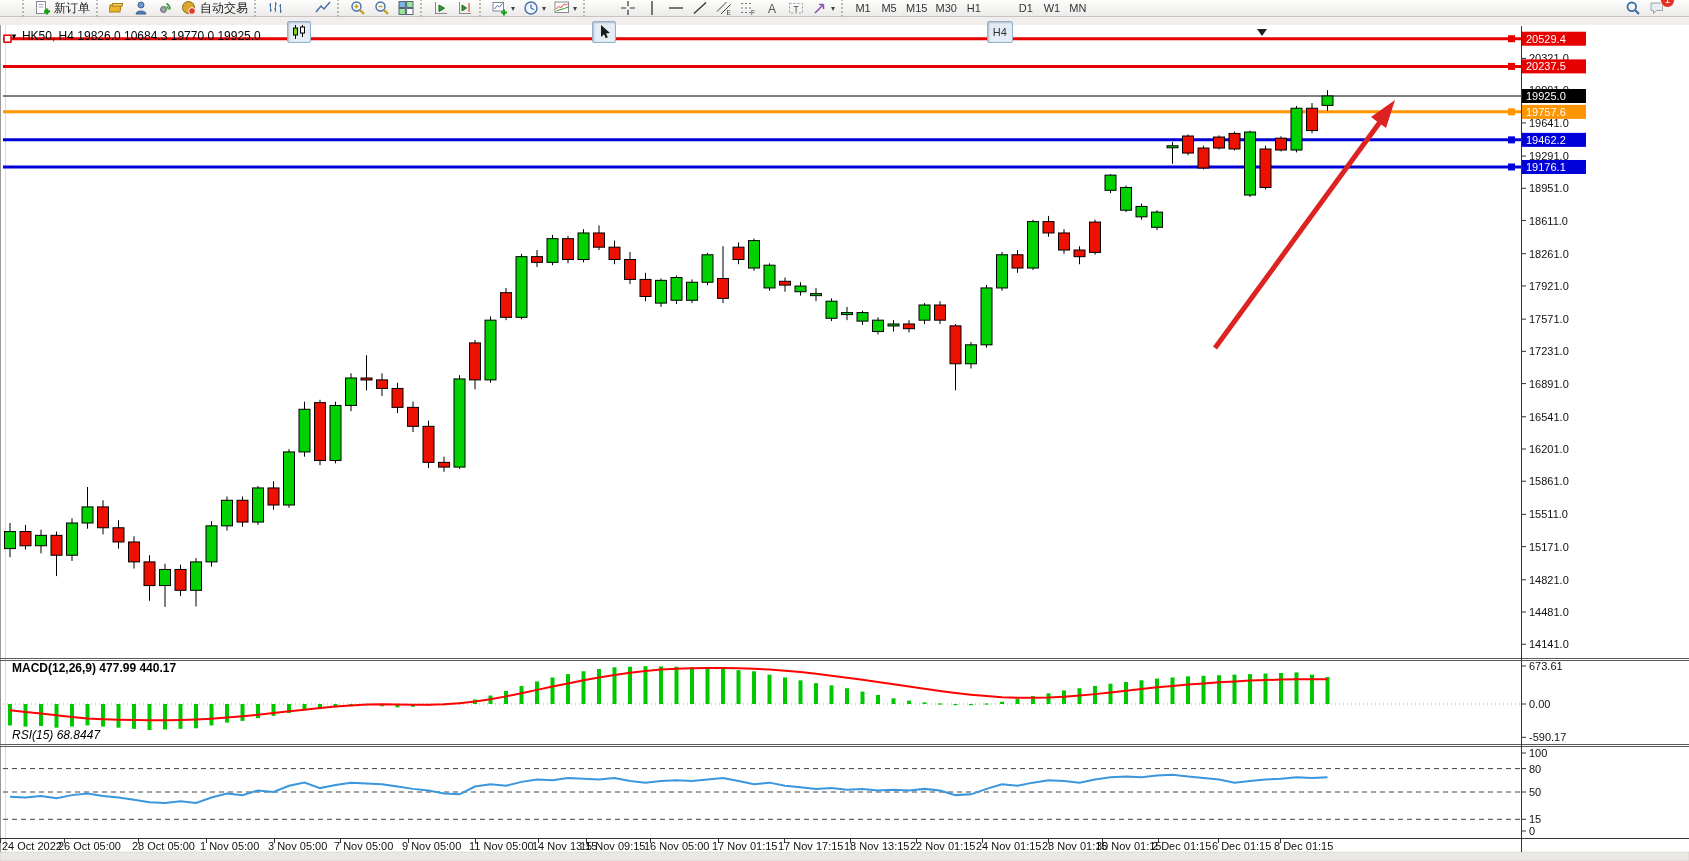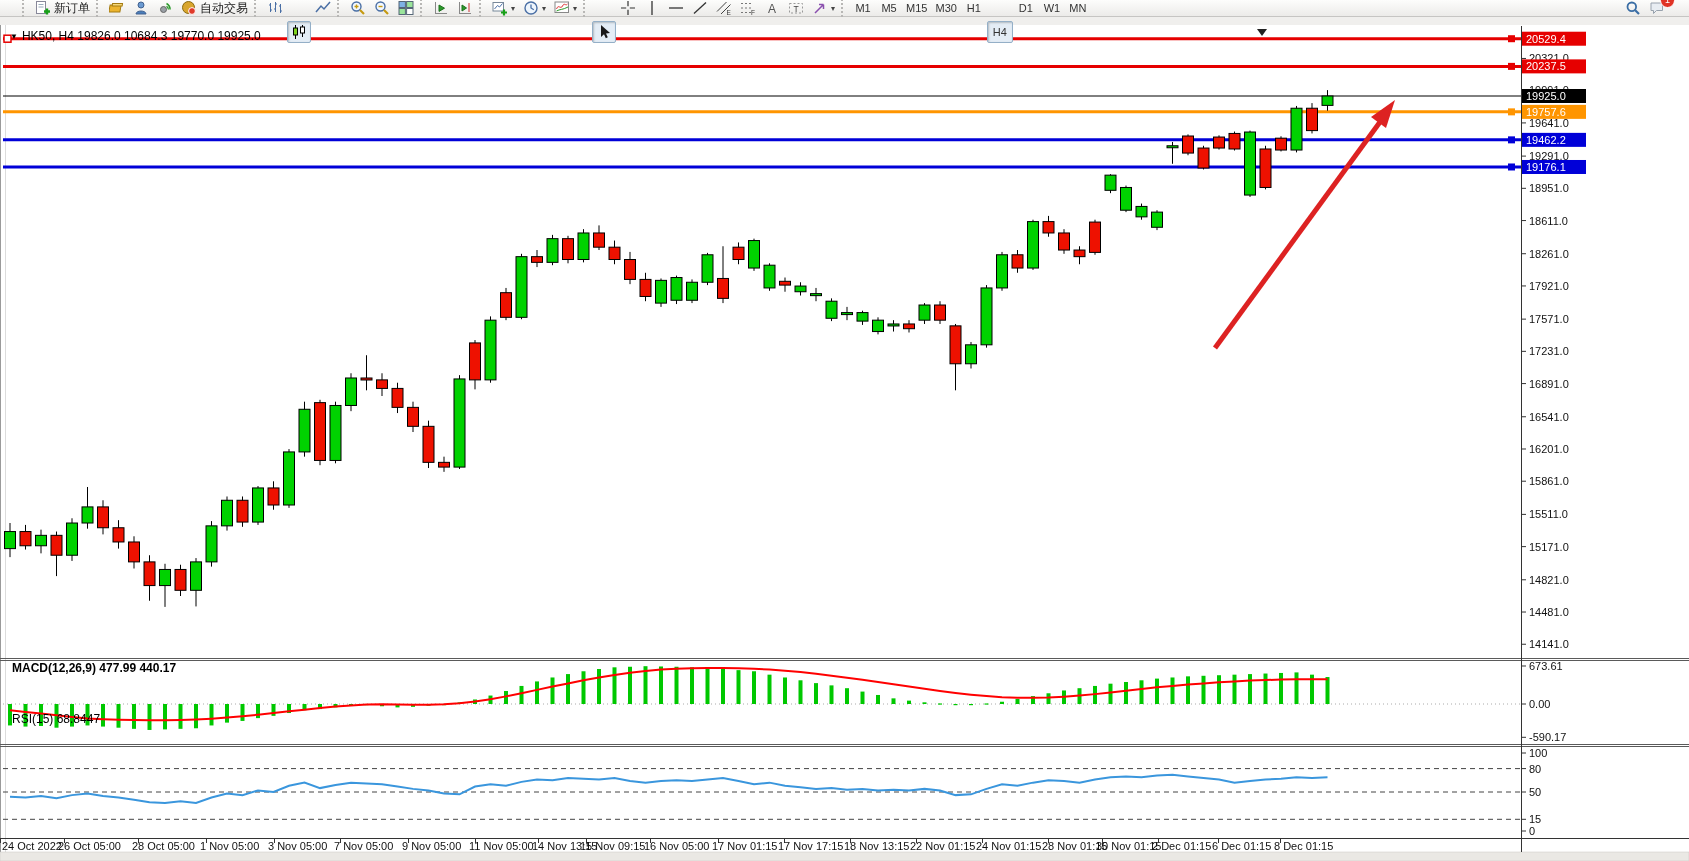--- a/index.html
+++ b/index.html
@@ -18,21 +18,21 @@
   .tbtn .caret{font-size:8px;color:#444;}
   .tbtn.tf{font-size:11px;color:#333;min-width:26px;}
   .spacer{flex:1;}
   .badgewrap{position:relative;display:inline-flex;}
   .badge{position:absolute;top:-5px;right:-7px;background:#e03325;color:#fff;border-radius:50%;
          width:13px;height:13px;font-size:9px;line-height:13px;text-align:center;border:1px solid #fff;}
   .overlay-label{position:absolute;z-index:3;font-size:12px;color:#000;white-space:nowrap;}
   #chart-title{left:10px;top:29px;display:flex;align-items:center;gap:4px;}
   #chart-title .sym-caret{font-size:8px;color:#000;}
   #macd-label{left:12px;top:661px;font-weight:bold;}
-  #rsi-label{left:12px;top:712px;}
+  #rsi-label{left:12px;top:728px;font-style:italic;}
 </style>
 </head>
 <body>
 
 <svg id="plot" width="1689" height="861">
     <rect x="0" y="25" width="1689" height="836" fill="#ffffff"></rect>
     <line x1="0.5" y1="25" x2="0.5" y2="852" stroke="#9a9a9a"></line>
     <line x1="5.5" y1="25" x2="5.5" y2="852" stroke="#dcdcdc"></line>
     <rect x="0" y="852" width="1689" height="9" fill="#eae8e4" stroke="#c9c7c3" stroke-width="0.5"></rect>
     <line x1="0" y1="658.5" x2="1689" y2="658.5" stroke="#5a5a5a"></line>

